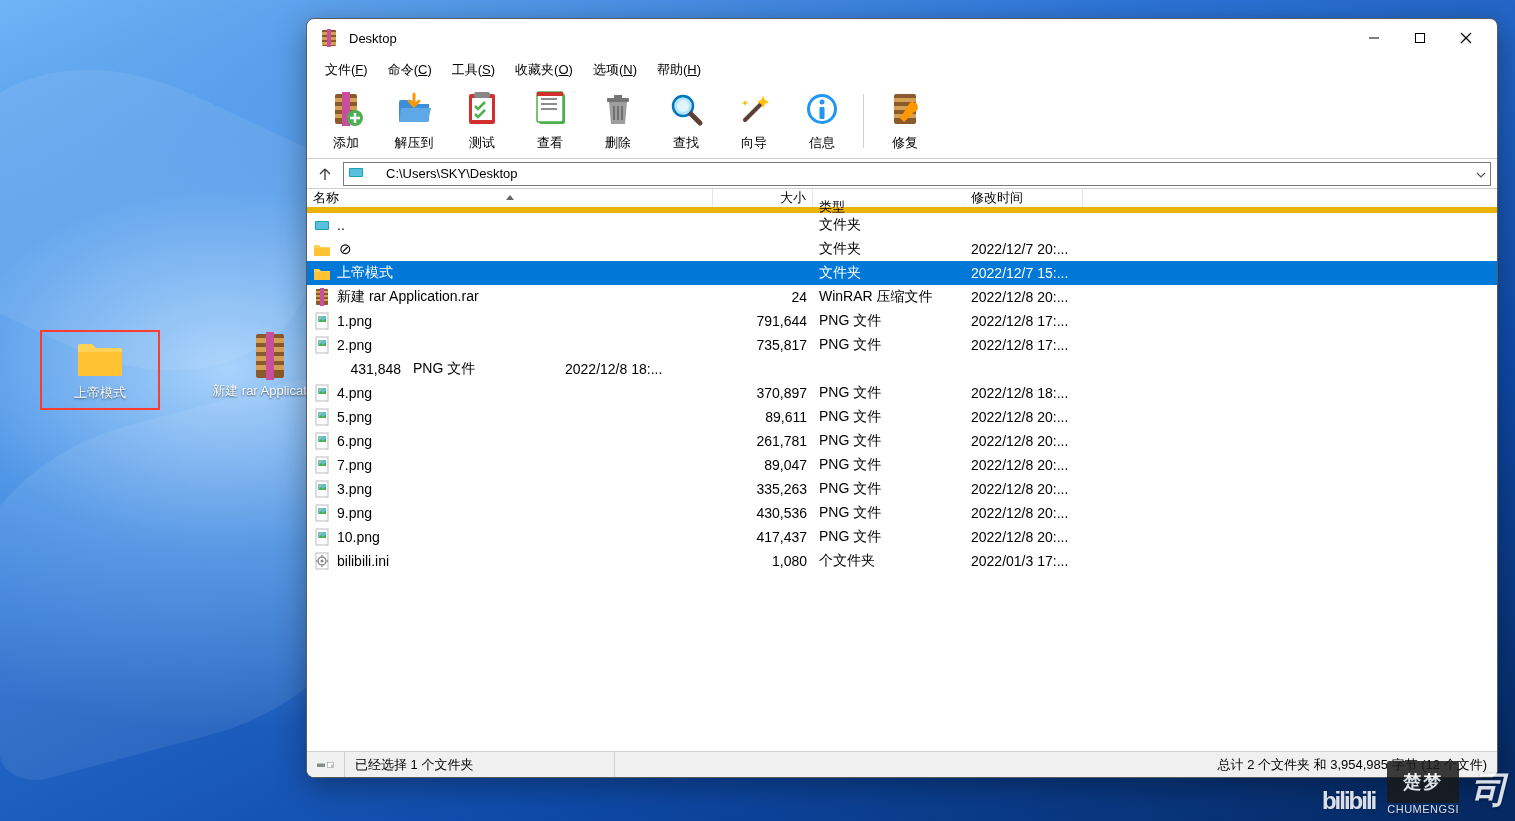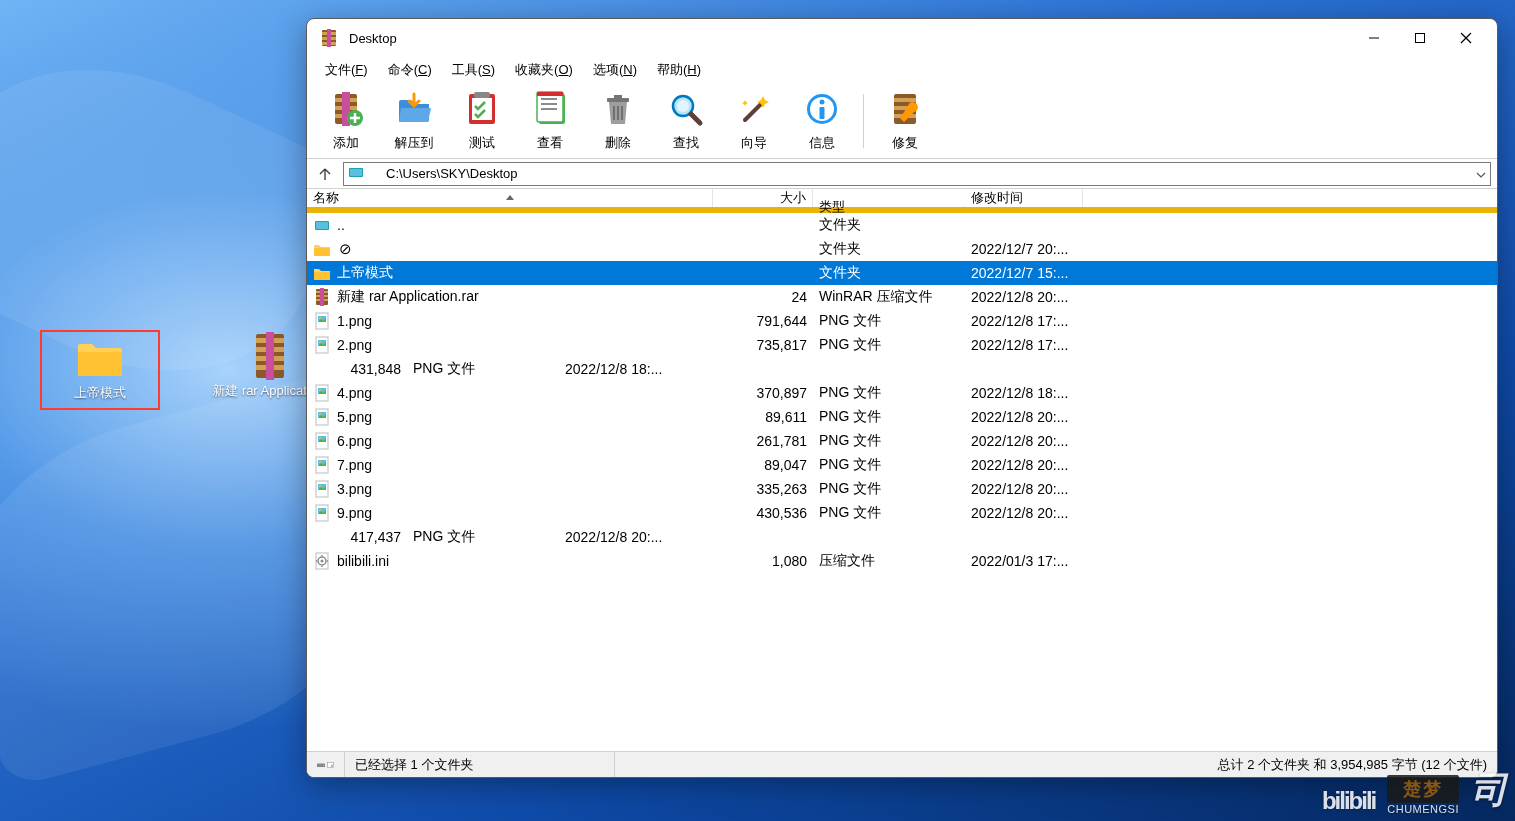--- a/index.html
+++ b/index.html
@@ -56,21 +56,21 @@
 .ficon { width: 18px; height: 18px; flex-shrink: 0; display: flex; align-items: center; justify-content: center; }
 
 .statusbar { height: 26px; border-top: 1px solid #d0d0d0; display: flex; align-items: center; font-size: 13px; background: #f0f0f0; }
 .statusbar .sseg { padding: 0 10px; border-right: 1px solid #d0d0d0; height: 100%; display: flex; align-items: center; }
 .statusbar .sseg.wide { flex: 1; justify-content: flex-end; border-right: none; }
 .statusbar .sicon { width: 38px; display:flex; align-items:center; justify-content:center; gap:2px; }
 
 .watermark { position: absolute; right: 8px; bottom: 6px; display: flex; align-items: flex-end; gap: 12px; opacity: 0.85; }
 .wm-bili { font-family: Arial; font-weight: 900; font-size: 24px; color: #fff; letter-spacing: -2px; text-shadow: 0 0 4px rgba(0,0,0,0.4); }
 .wm-cm { text-align: center; }
-.wm-cm .cn { background: #1a1a1a; color: #a16207; font-weight: bold; padding: 2px 8px; font-size: 18px; border-radius: 2px; letter-spacing: 2px; }
+.wm-cm .cn { background: #1a1a1a; color: #ffffff; font-weight: bold; padding: 9px 8px; font-size: 18px; border-radius: 2px; letter-spacing: 2px; }
 .wm-cm .py { color: #fff; font-size: 11px; letter-spacing: 0.5px; text-shadow: 0 1px 2px rgba(0,0,0,0.6); }
 .wm-s { color: #fff; font-size: 36px; font-weight: bold; font-style: italic; text-shadow: 0 1px 3px rgba(0,0,0,0.5); }
 </style>
 </head>
 <body>
 
 <div class="wallpaper">
   <div class="petal" style="top:80px;left:-60px;width:380px;height:280px;transform:rotate(25deg)"></div>
   <div class="petal" style="top:420px;left:-40px;width:420px;height:320px;transform:rotate(-15deg)"></div>
 </div>
@@ -473,38 +473,49 @@
               <path d="M4 10 L7 7 L9 9 L12 6 L12 10 Z" fill="#4caf50"></path>
             </svg>
           </span>
           <span>9.png</span>
         </div>
         <div class="c c-size">430,536</div>
         <div class="c c-type">PNG 文件</div>
         <div class="c c-date">2022/12/8 20:...</div>
       </div>
       <div class="row">
+        <div class="c c-name">
+          <span class="ficon">
+            <svg width="16" height="18" viewBox="0 0 16 18">
+              <rect x="2" y="1" width="12" height="16" fill="#fff" stroke="#bbb"></rect>
+              <rect x="4" y="4" width="8" height="6" fill="#5bc0de"></rect>
+              <circle cx="6" cy="6" r="1" fill="#ffc107"></circle>
+              <path d="M4 10 L7 7 L9 9 L12 6 L12 10 Z" fill="#4caf50"></path>
+            </svg>
+          </span>
+          <span>10.png</span>
+        </div>
         <div class="c c-size">417,437</div>
         <div class="c c-type">PNG 文件</div>
         <div class="c c-date">2022/12/8 20:...</div>
       </div>
       <div class="row">
         <div class="c c-name">
           <span class="ficon">
             <svg width="16" height="18" viewBox="0 0 16 18">
               <rect x="2" y="1" width="12" height="16" fill="#fff" stroke="#bbb"></rect>
               <circle cx="8" cy="9" r="4" fill="none" stroke="#888" stroke-width="1.5"></circle>
               <circle cx="8" cy="9" r="1.5" fill="#888"></circle>
               <path d="M8 4v-1M8 14v1M3 9h-1M13 9h1" stroke="#888" stroke-width="1.5"></path>
             </svg>
           </span>
           <span>bilibili.ini</span>
         </div>
         <div class="c c-size">1,080</div>
-        <div class="c c-type">压缩文件</div>
+        <div class="c c-type">个文件夹</div>
         <div class="c c-date">2022/01/3 17:...</div>
       </div>
     </div>
 
   <div class="statusbar">
     <div class="sseg sicon">
       <svg width="16" height="12" viewBox="0 0 16 12">
           <rect x="0" y="3" width="16" height="7" rx="1" fill="#888"></rect>
           <circle cx="13" cy="6.5" r="1" fill="#4f4"></circle>
         </svg>

